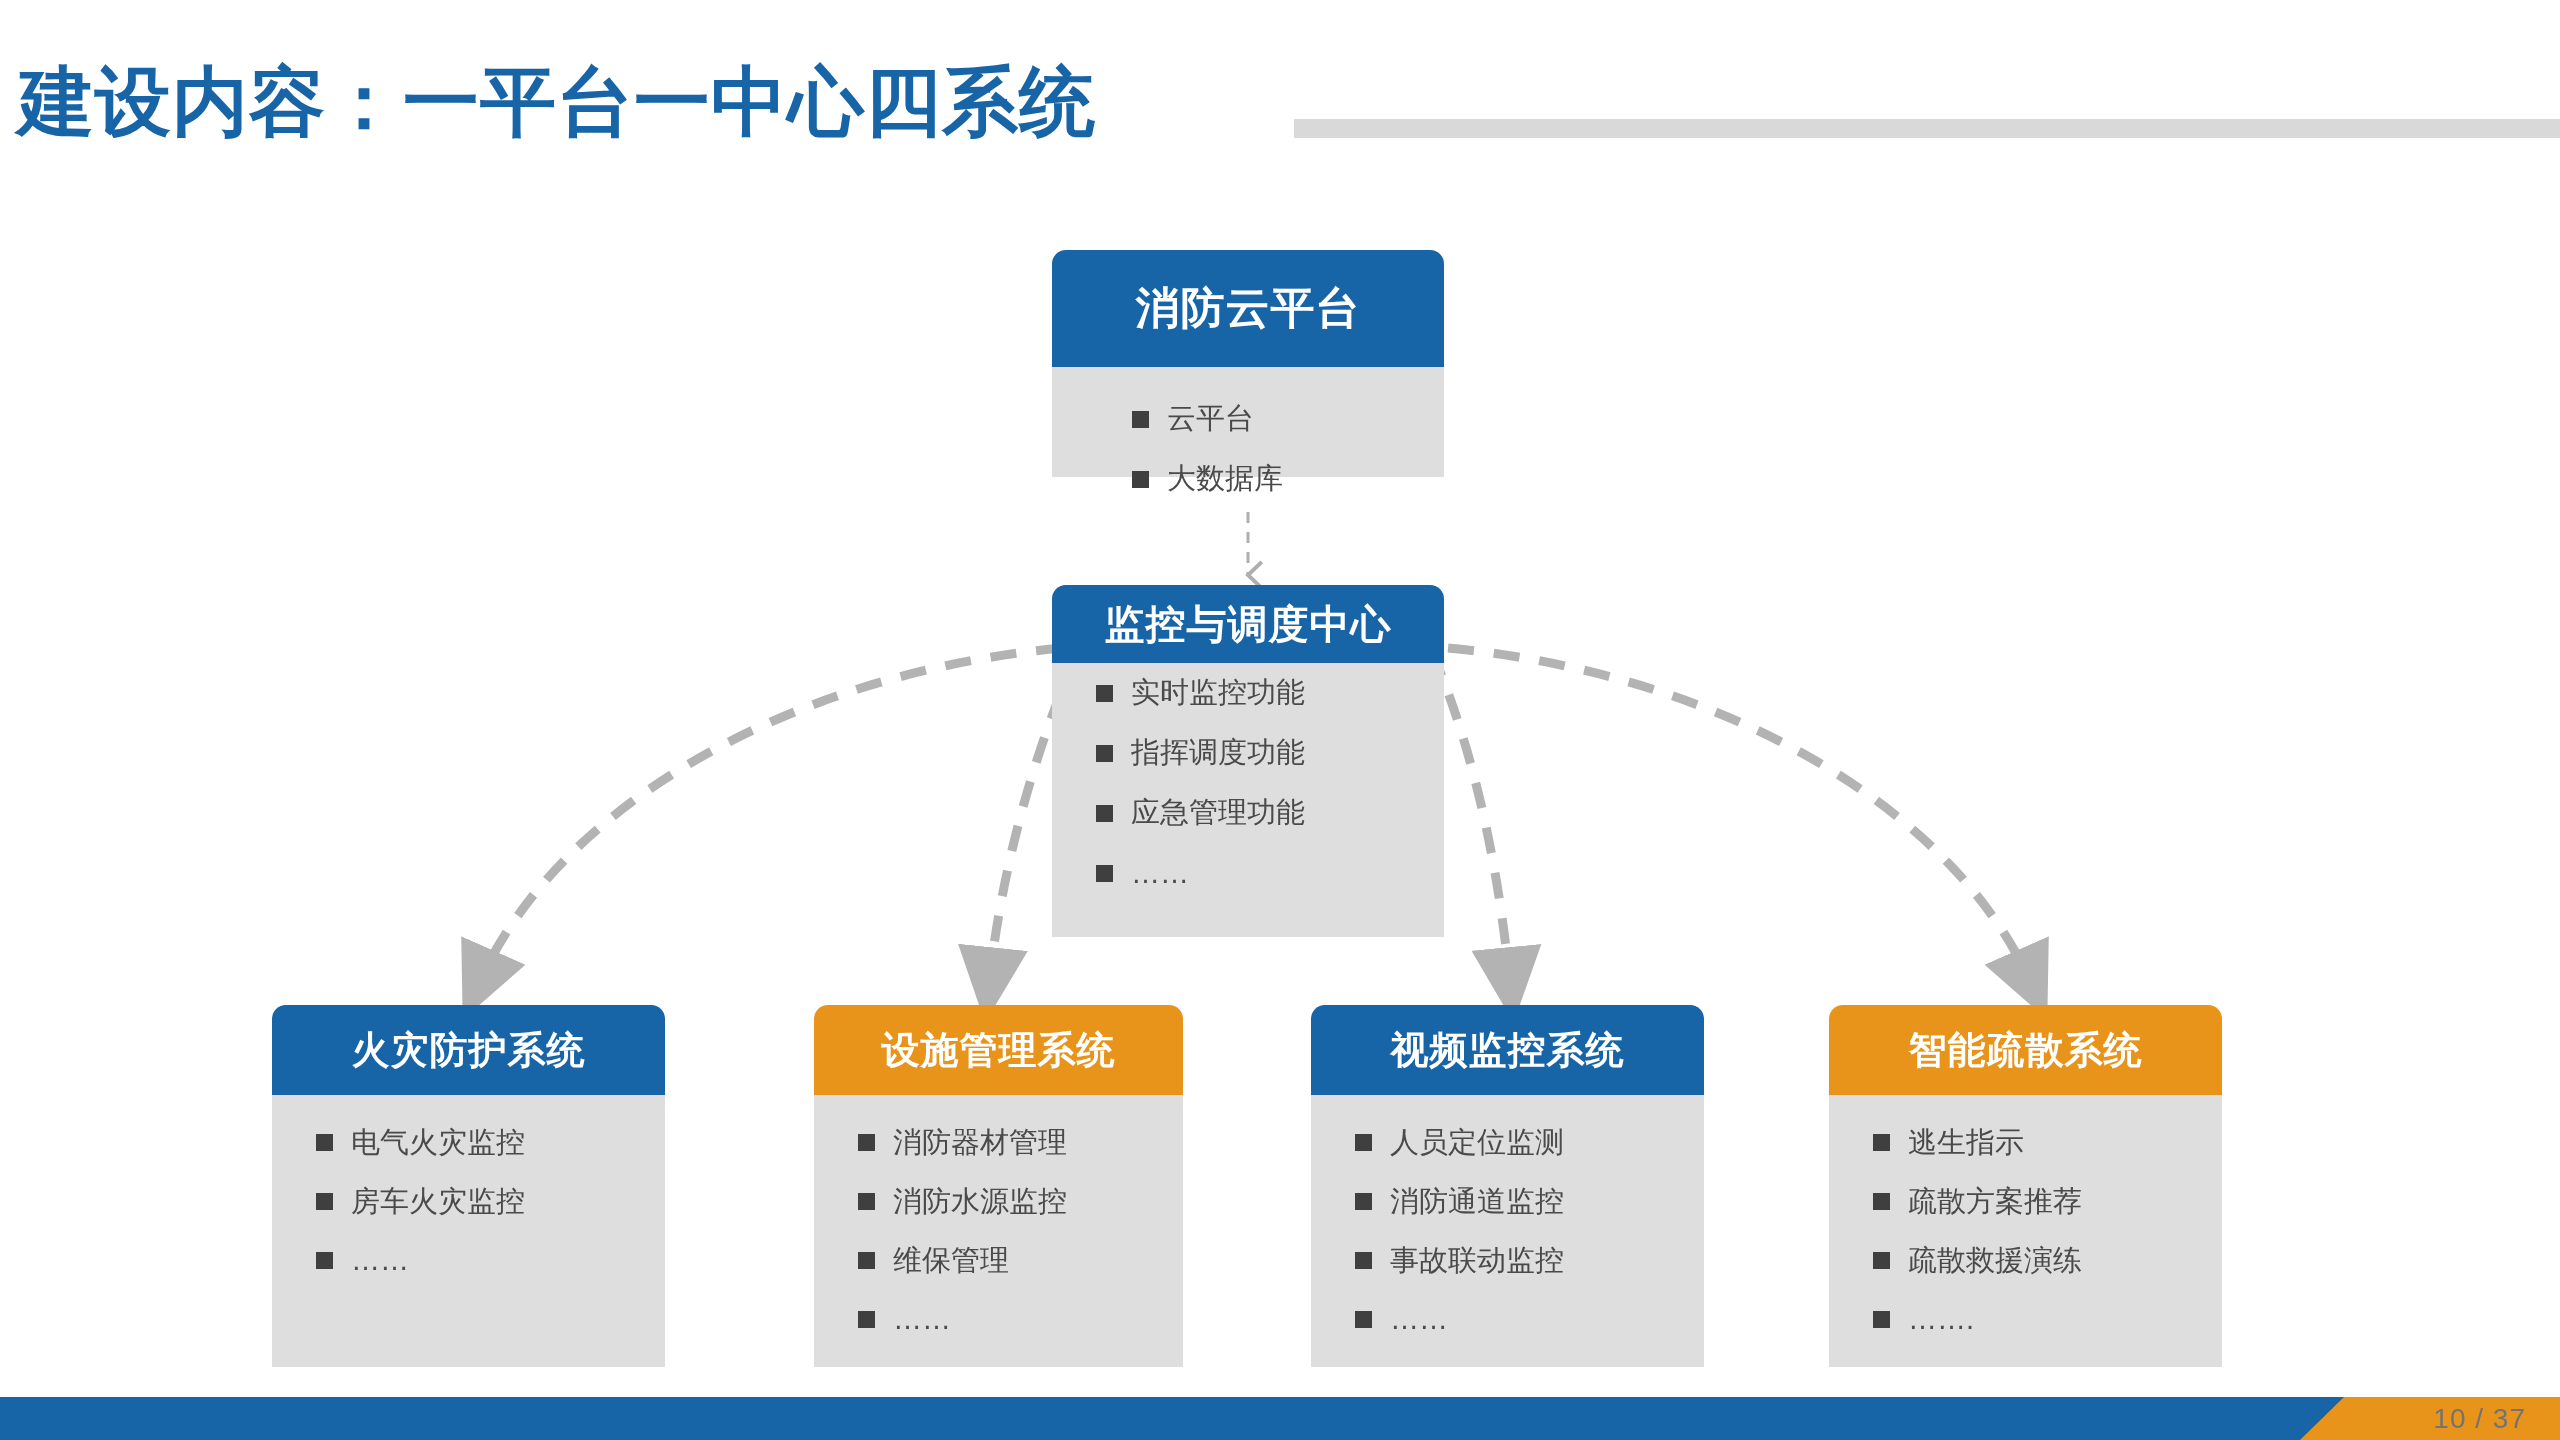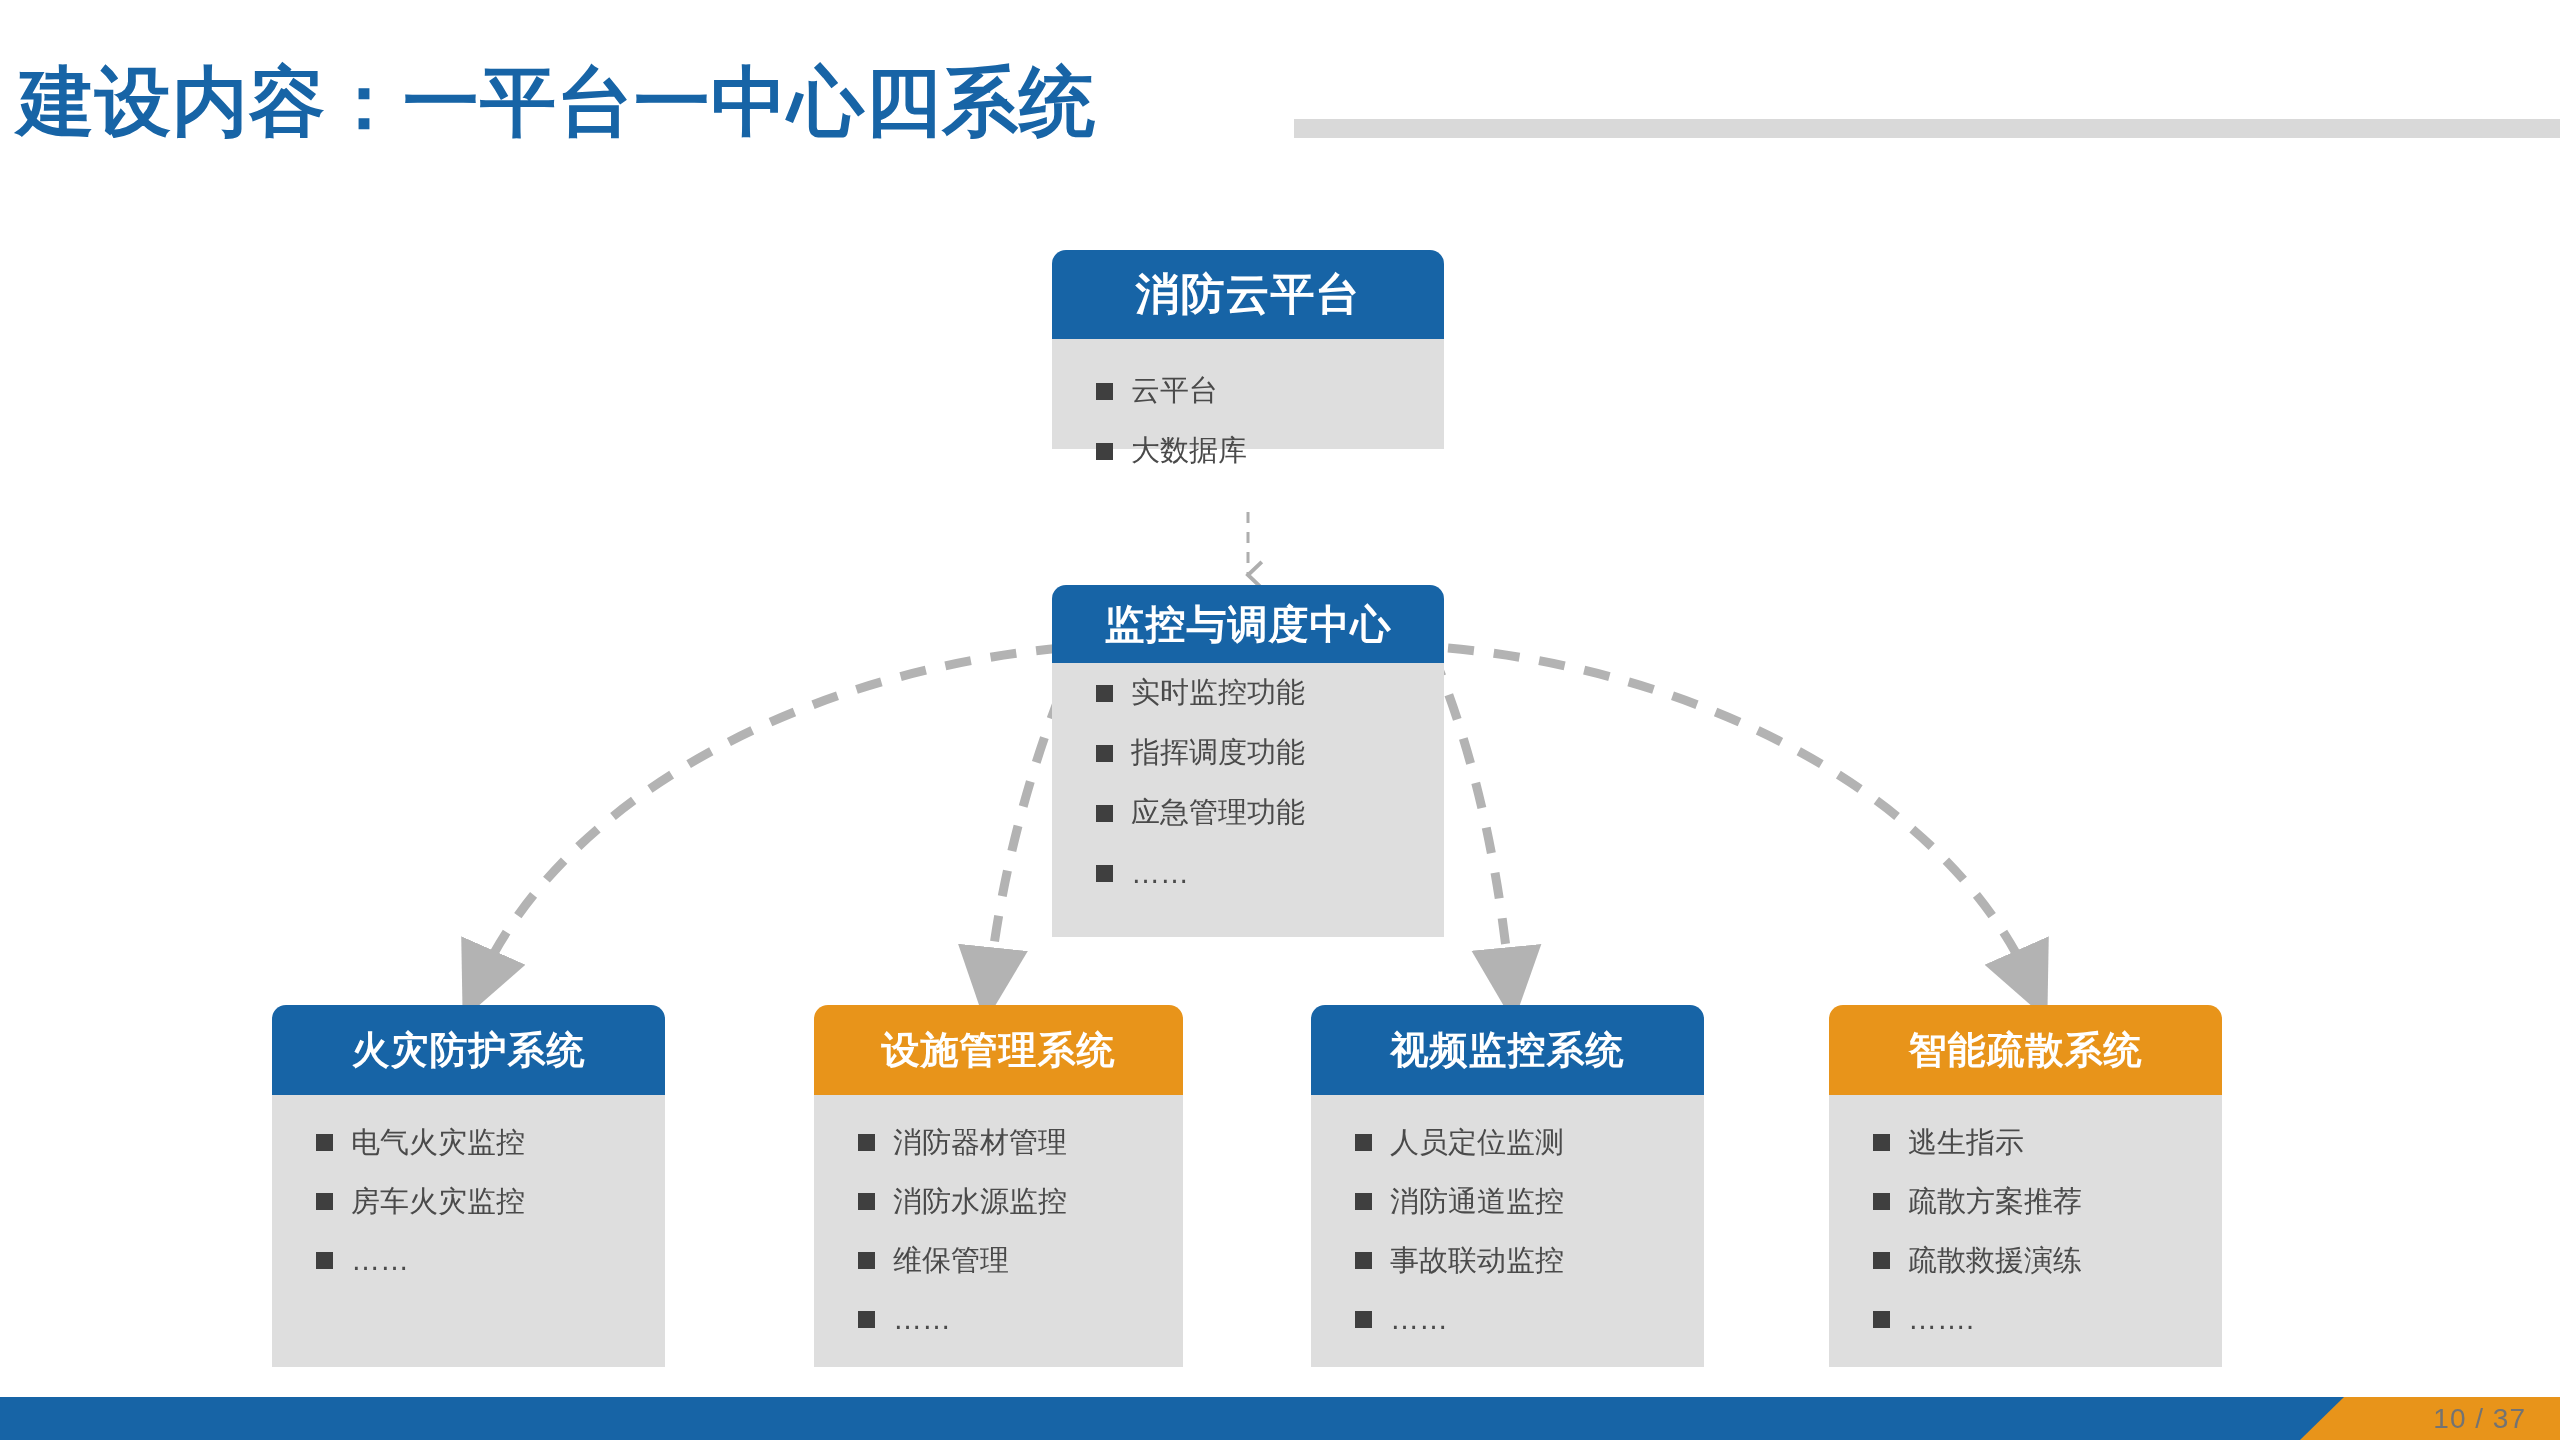--- a/index.html
+++ b/index.html
@@ -70,23 +70,23 @@
     background: #3F3F3F;
     flex: 0 0 auto;
   }
   .bullet-text {
     color: #4A4A4A;
     font-weight: normal;
   }
 
   
   #card-platform { left: 1052px; top: 250px; width: 392px; }
-  #card-platform .card-header { height: 89px; font-size: 44px; }
+  #card-platform .card-header { height: 117px; font-size: 44px; }
   #card-platform .card-body   { height: 110px; }
-  #card-platform .bullet-row  { height: 60px; padding-left: 44px; }
+  #card-platform .bullet-row  { height: 60px; padding-left: 44px; margin-left: 36px; }
   #card-platform .bullet-mark { width: 17px; height: 17px; margin-right: 18px; }
   #card-platform .bullet-text { font-size: 29px; }
 
   
   #card-center { left: 1052px; top: 585px; width: 392px; }
   #card-center .card-header { height: 78px; font-size: 40px; }
   #card-center .card-body   { height: 274px; padding-top: 0; }
   #card-center .bullet-row  { height: 60px; padding-left: 44px; }
   #card-center .bullet-mark { width: 17px; height: 17px; margin-right: 18px; }
   #card-center .bullet-text { font-size: 29px; }

